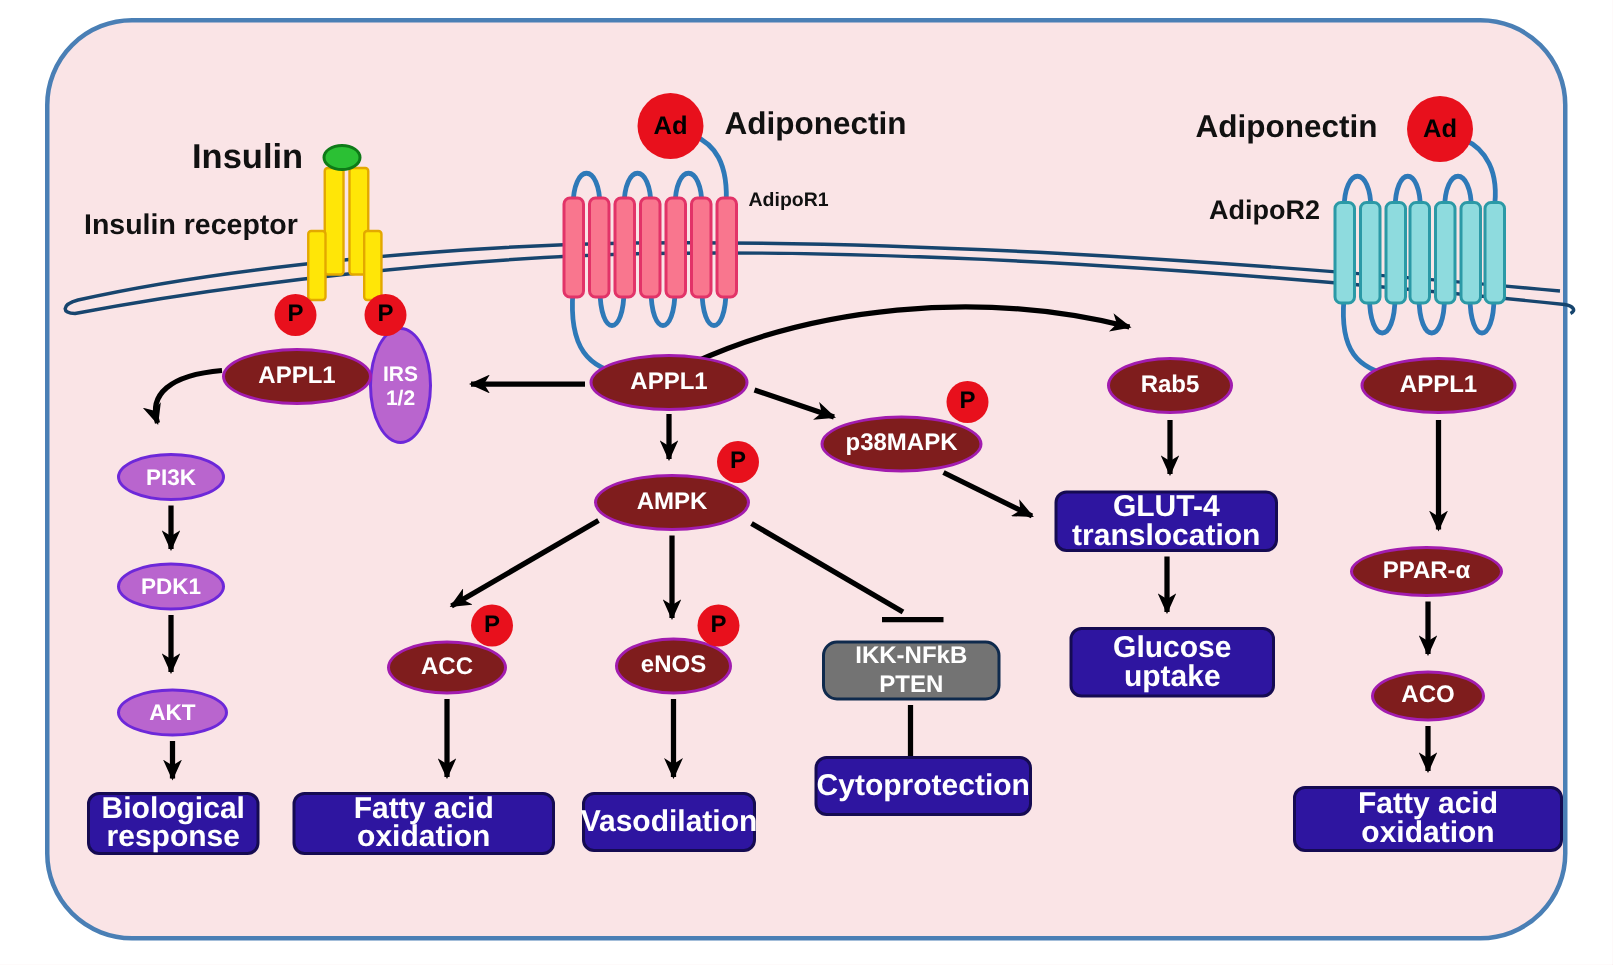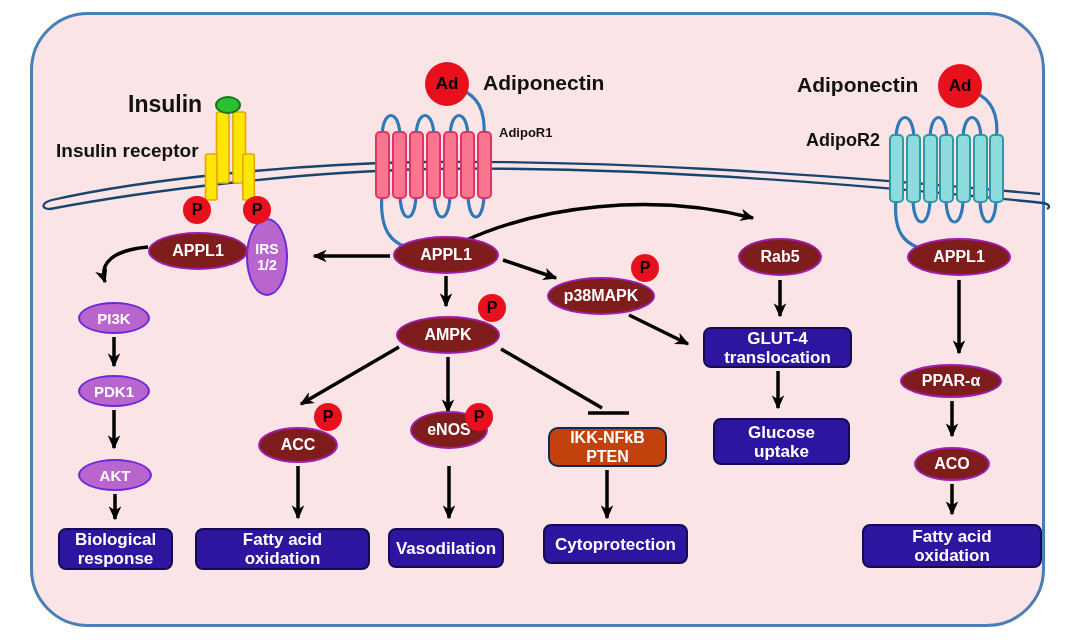--- a/index.html
+++ b/index.html
@@ -5,22 +5,22 @@
   html,body{margin:0;padding:0;background:#fff;}
   .stage{position:relative;width:1075px;height:643px;background:#ffffff;
          font-family:"Liberation Sans",sans-serif;overflow:hidden;}
   .cell{position:absolute;left:30px;top:12px;width:1015px;height:615px;
         background:#fae4e6;border:3px solid #4a7fb5;border-radius:58px;box-sizing:border-box;}
   svg.layer{position:absolute;left:0;top:0;width:1075px;height:643px;pointer-events:none;}
   .node{position:absolute;display:flex;flex-direction:column;align-items:center;justify-content:center;
         color:#fff;font-weight:bold;text-align:center;box-sizing:border-box;z-index:5;}
   .ell-blue{background:#7f1d1d;border:2px solid #a21caf;border-radius:50%;font-size:16px;}
   .ell-purple{background:#b965ce;border:2px solid #6d28d9;border-radius:50%;font-size:15px;}
-  .box-dark{background:#2e15a0;border:2.5px solid #150b52;border-radius:8px;font-size:17px;line-height:19px;}
-  .box-light{background:#c2410c;border:2.5px solid #0f2a4d;border-radius:10px;font-size:16px;line-height:19px;}
+  .box-dark{background:#2e15a0;border:2.5px solid #150b52;border-radius:8px;font-size:20px;line-height:19px;}
+  .box-light{background:#737373;border:2.5px solid #0f2a4d;border-radius:10px;font-size:16px;line-height:19px;}
   .badge{position:absolute;background:#e8101c;border-radius:50%;color:#000000;font-weight:bold;
          display:flex;align-items:center;justify-content:center;z-index:8;}
   .badge-p{width:28px;height:28px;font-size:16px;}
   .badge-ad{width:44px;height:44px;font-size:17px;}
   .lbl{position:absolute;color:#111;font-weight:bold;z-index:7;white-space:nowrap;}
   .ligand{position:absolute;width:26px;height:18px;background:#2bc034;border:2px solid #0e7a18;
           border-radius:50%;box-sizing:border-box;z-index:6;}
 </style>
 </head>
 <body>
@@ -131,42 +131,42 @@
     <span>1/2</span>
   </div>
   <div class="node ell-blue" style="left:148px;top:232px;width:100px;height:38px;">APPL1</div>
   <div class="node ell-purple" style="left:78px;top:302px;width:72px;height:32px;">PI3K</div>
   <div class="node ell-purple" style="left:78px;top:375px;width:72px;height:32px;">PDK1</div>
   <div class="node ell-purple" style="left:78px;top:459px;width:74px;height:32px;">AKT</div>
 
   <div class="node ell-blue" style="left:393px;top:236px;width:106px;height:38px;">APPL1</div>
   <div class="node ell-blue" style="left:396px;top:316px;width:104px;height:38px;">AMPK</div>
   <div class="node ell-blue" style="left:258px;top:427px;width:80px;height:36px;">ACC</div>
-  <div class="node ell-blue" style="left:410px;top:411px;width:78px;height:38px;text-align:right;">eNOS</div>
+  <div class="node ell-blue" style="left:410px;top:425px;width:78px;height:38px;text-align:right;">eNOS</div>
   <div class="node ell-blue" style="left:547px;top:277px;width:108px;height:38px;">p38MAPK</div>
   <div class="node box-light" style="left:548px;top:427px;width:119px;height:40px;">
     <span>IKK-NFkB</span>
     <span>PTEN</span>
   </div>
   <div class="node ell-blue" style="left:738px;top:238px;width:84px;height:38px;">Rab5</div>
 
   <div class="node ell-blue" style="left:907px;top:238px;width:104px;height:38px;">APPL1</div>
   <div class="node ell-blue" style="left:900px;top:364px;width:102px;height:34px;">PPAR-α</div>
   <div class="node ell-blue" style="left:914px;top:447px;width:76px;height:34px;">ACO</div>
 
   <div class="node box-dark" style="left:58px;top:528px;width:115px;height:42px;text-align:right;">
     <span>Biological</span>
     <span>response</span>
   </div>
   <div class="node box-dark" style="left:195px;top:528px;width:175px;height:42px;">
     <span>Fatty acid</span>
     <span>oxidation</span>
   </div>
   <div class="node box-dark" style="left:388px;top:528px;width:116px;height:40px;">Vasodilation</div>
-  <div class="node box-dark" style="left:543px;top:524px;width:145px;height:40px;">Cytoprotection</div>
+  <div class="node box-dark" style="left:543px;top:504px;width:145px;height:40px;">Cytoprotection</div>
   <div class="node box-dark" style="left:703px;top:327px;width:149px;height:41px;">
     <span>GLUT-4</span>
     <span>translocation</span>
   </div>
   <div class="node box-dark" style="left:713px;top:418px;width:137px;height:47px;">
     <span>Glucose</span>
     <span>uptake</span>
   </div>
   <div class="node box-dark" style="left:862px;top:524px;width:180px;height:44px;">
     <span>Fatty acid</span>

